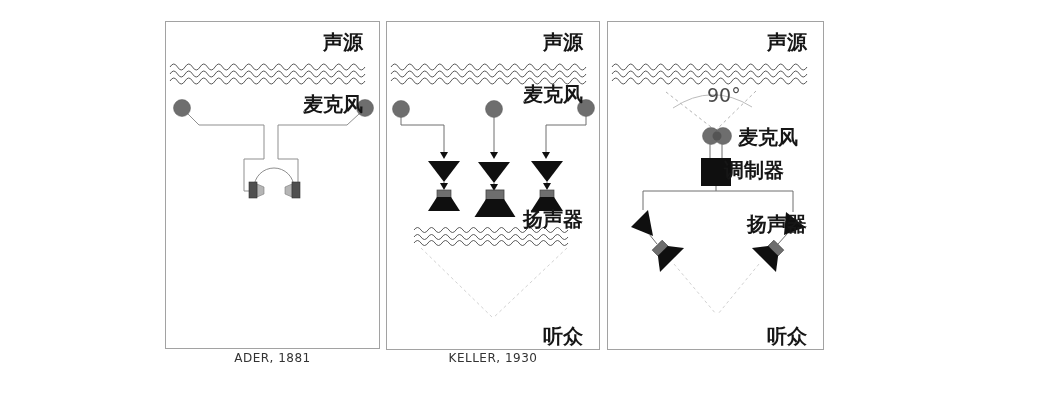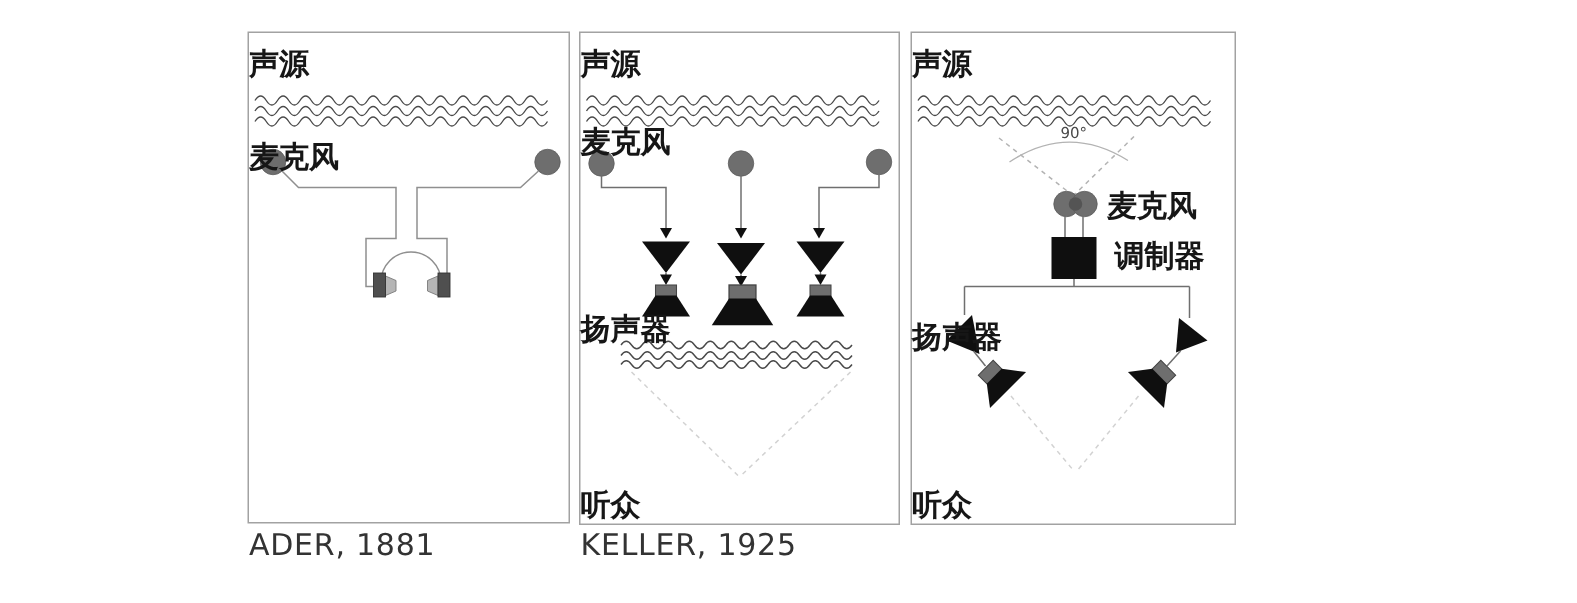--- a/index.html
+++ b/index.html
@@ -2,26 +2,26 @@
 <html><head>
 <meta charset="utf-8">
 <style>
   html,body{margin:0;padding:0;background:#fff;}
   .canvas{
     position:relative;width:1051px;height:402px;background:#fff;overflow:hidden;
     font-family:"DejaVu Sans",sans-serif;
   }
   .panel{position:absolute;top:21px;height:326px;border:1px solid #a2a2a2;background:#fff;}
   .panel svg{position:absolute;left:0;top:0;width:100%;height:100%;}
-  .lbl{position:absolute;left:0;right:6px;text-align:left;font-weight:700;
+  .lbl{position:absolute;left:0;right:16px;text-align:right;font-weight:700;
        font-size:20px;color:#161616;line-height:1.05;white-space:nowrap;}
   .lbl.side{left:auto;right:auto;text-align:left;}
-  .angle{position:absolute;font-weight:400;font-size:10px;color:#4a4a4a;}
-  .caption{position:absolute;top:329px;left:0;right:0;text-align:left;
-           font-size:20px;color:#333;letter-spacing:0.5px;white-space:nowrap;}
+  .angle{position:absolute;font-weight:400;font-size:19px;color:#4a4a4a;}
+  .caption{position:absolute;top:329px;left:0;right:0;text-align:center;
+           font-size:12px;color:#333;letter-spacing:0.5px;white-space:nowrap;}
   .wire{fill:none;stroke:#8f8f8f;stroke-width:1;}
   .wire2{fill:none;stroke:#6f6f6f;stroke-width:1;}
   .wave{fill:none;stroke:#4a4a4a;stroke-width:0.9;}
   .blk{fill:#0f0f0f;stroke:none;}
   .mic{fill:#6e6e6e;stroke:#5a5a5a;stroke-width:0.5;}
   .magnet{fill:#6e6e6e;stroke:#454545;stroke-width:0.7;}
   .dashL{fill:none;stroke:#d2d2d2;stroke-width:1;stroke-dasharray:3 3;}
   .dashM{fill:none;stroke:#b3b3b3;stroke-width:1;stroke-dasharray:3 3;}
   .arc{fill:none;stroke:#b3b3b3;stroke-width:0.9;}
 </style>
@@ -112,21 +112,21 @@
       </g>
       <g>
         <path class="dashL" d="M34,226 L106,296"></path>
         <path class="dashL" d="M180,226 L106,296"></path>
       </g>
     </svg>
     <div class="lbl" style="top:10px;">声源</div>
     <div class="lbl" style="top:62px;">麦克风</div>
     <div class="lbl" style="top:187px;">扬声器</div>
     <div class="lbl" style="top:304px;">听众</div>
-    <div class="caption">KELLER, 1925</div>
+    <div class="caption">KELLER, 1930</div>
   </section>
 
   <section class="panel" style="left:607px;width:215px;height:327px;">
     <svg viewBox="0 0 215 327" preserveAspectRatio="none">
       <g>
         <path class="wave" d="M 4 45 q 3.75 -6 7.5 0 q 3.75 6 7.5 0 q 3.75 -6 7.5 0 q 3.75 6 7.5 0 q 3.75 -6 7.5 0 q 3.75 6 7.5 0 q 3.75 -6 7.5 0 q 3.75 6 7.5 0 q 3.75 -6 7.5 0 q 3.75 6 7.5 0 q 3.75 -6 7.5 0 q 3.75 6 7.5 0 q 3.75 -6 7.5 0 q 3.75 6 7.5 0 q 3.75 -6 7.5 0 q 3.75 6 7.5 0 q 3.75 -6 7.5 0 q 3.75 6 7.5 0 q 3.75 -6 7.5 0 q 3.75 6 7.5 0 q 3.75 -6 7.5 0 q 3.75 6 7.5 0 q 3.75 -6 7.5 0 q 3.75 6 7.5 0 q 3.75 -6 7.5 0 q 3.75 6 7.5 0"></path>
         <path class="wave" d="M 4 52 q 3.75 -6 7.5 0 q 3.75 6 7.5 0 q 3.75 -6 7.5 0 q 3.75 6 7.5 0 q 3.75 -6 7.5 0 q 3.75 6 7.5 0 q 3.75 -6 7.5 0 q 3.75 6 7.5 0 q 3.75 -6 7.5 0 q 3.75 6 7.5 0 q 3.75 -6 7.5 0 q 3.75 6 7.5 0 q 3.75 -6 7.5 0 q 3.75 6 7.5 0 q 3.75 -6 7.5 0 q 3.75 6 7.5 0 q 3.75 -6 7.5 0 q 3.75 6 7.5 0 q 3.75 -6 7.5 0 q 3.75 6 7.5 0 q 3.75 -6 7.5 0 q 3.75 6 7.5 0 q 3.75 -6 7.5 0 q 3.75 6 7.5 0 q 3.75 -6 7.5 0 q 3.75 6 7.5 0"></path>
         <path class="wave" d="M 4 59 q 3.75 -6 7.5 0 q 3.75 6 7.5 0 q 3.75 -6 7.5 0 q 3.75 6 7.5 0 q 3.75 -6 7.5 0 q 3.75 6 7.5 0 q 3.75 -6 7.5 0 q 3.75 6 7.5 0 q 3.75 -6 7.5 0 q 3.75 6 7.5 0 q 3.75 -6 7.5 0 q 3.75 6 7.5 0 q 3.75 -6 7.5 0 q 3.75 6 7.5 0 q 3.75 -6 7.5 0 q 3.75 6 7.5 0 q 3.75 -6 7.5 0 q 3.75 6 7.5 0 q 3.75 -6 7.5 0 q 3.75 6 7.5 0 q 3.75 -6 7.5 0 q 3.75 6 7.5 0 q 3.75 -6 7.5 0 q 3.75 6 7.5 0 q 3.75 -6 7.5 0 q 3.75 6 7.5 0"></path>
       </g>
       <g>
@@ -165,18 +165,18 @@
         </g>
       </g>
       <g>
         <path class="dashL" d="M66,242 L108,292"></path>
         <path class="dashL" d="M151,242 L110,292"></path>
       </g>
     </svg>
     <div class="lbl" style="top:10px;">声源</div>
     <div class="angle" style="left:99px;top:62px;">90°</div>
     <div class="lbl side" style="left:130px;top:105px;">麦克风</div>
-    <div class="lbl side" style="left:135px;top:138px;">调制器</div>
+    <div class="lbl side" style="left:116px;top:138px;">调制器</div>
     <div class="lbl" style="top:192px;">扬声器</div>
     <div class="lbl" style="top:304px;">听众</div>
   </section>
 
 </div>
 
 </body></html>

